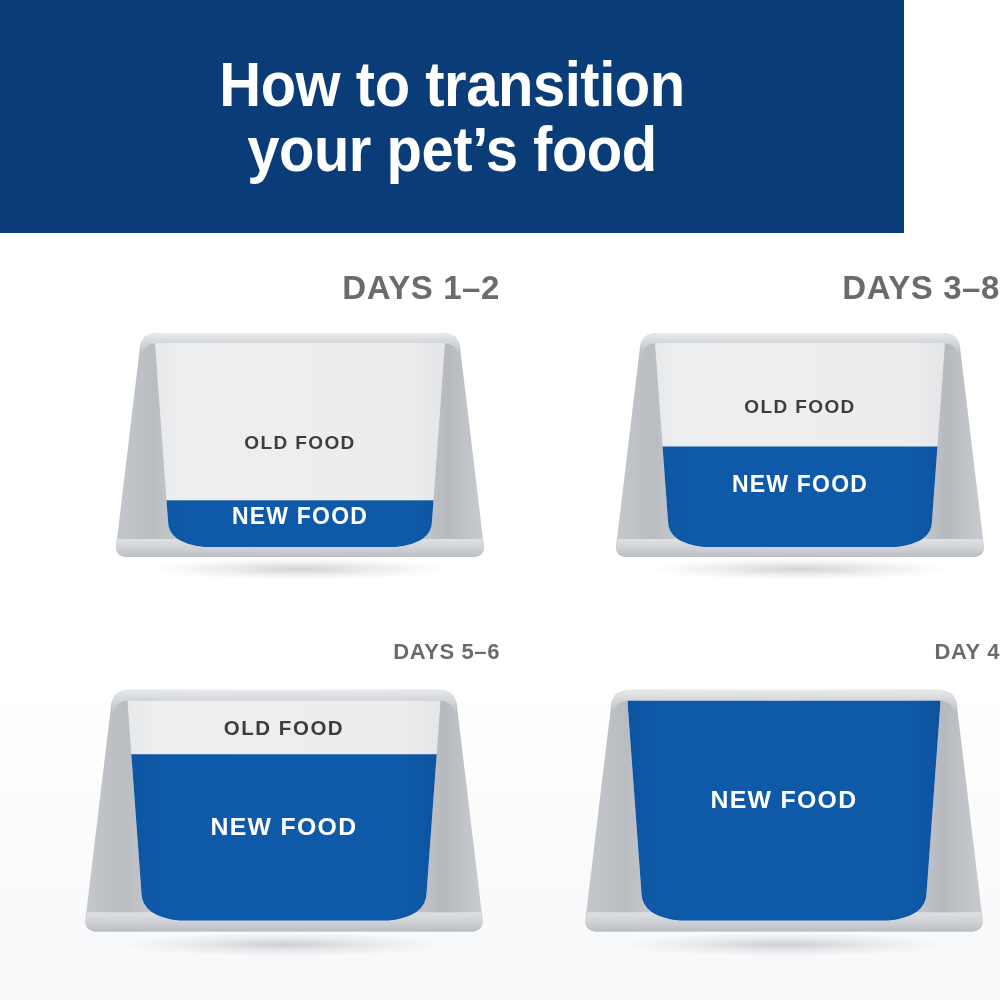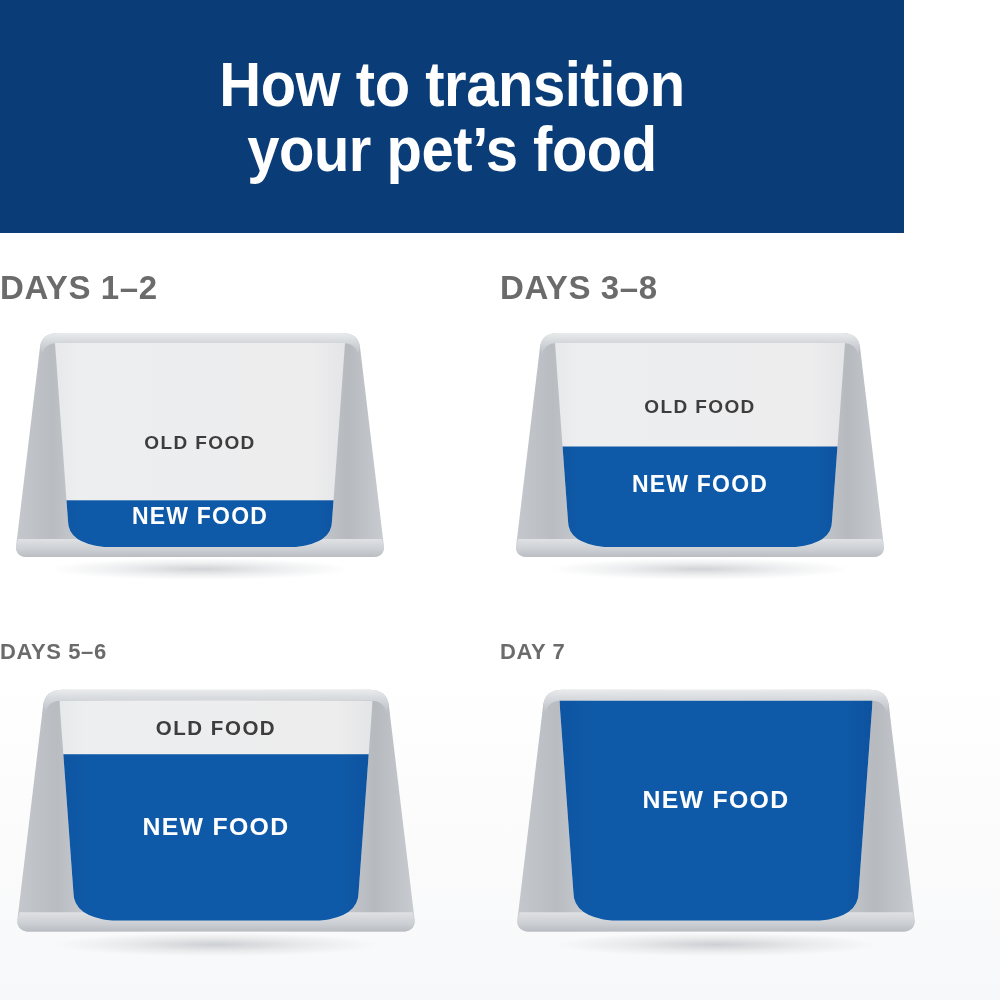--- a/index.html
+++ b/index.html
@@ -54,21 +54,21 @@
     position: absolute;
     inset: 0;
     display: grid;
     grid-template-columns: 500px 500px;
     grid-template-rows: 383px 384px;
   }
   .bowl-cell {
     position: relative;
     display: flex;
     flex-direction: column;
-    align-items: flex-start;
+    align-items: flex-end;
   }
 
   .bowl-cell.r0 { padding-top: 36px; }
   .bowl-cell.r1 { padding-top: 23px; }
 
   .bowl-heading {
     color: #6b6b6b;
     font-size: 33px;
     font-weight: bold;
     letter-spacing: 0.6px;
@@ -307,21 +307,21 @@
             <rect class="new-fill" x="40" y="67.8" width="320" height="161.3" fill="url(#bluA2)"></rect>
           </g>
 
           <text class="lbl-old" x="200" y="50">OLD FOOD</text>
           <text class="lbl-new" x="200" y="143">NEW FOOD</text>
         </svg>
       </div>
     </div>
 
     <div class="bowl-cell r1">
-      <div class="bowl-heading">DAY 7</div>
+      <div class="bowl-heading">DAY 4</div>
       <div class="bowl-svg-wrap">
         <svg class="bowl" viewBox="0 0 400 262" preserveAspectRatio="xMidYMid meet">
           <defs>
             <linearGradient id="shellA3" x1="0" y1="0" x2="1" y2="0">
               <stop offset="0" stop-color="#c4c7cb"></stop>
               <stop offset="0.10" stop-color="#b9bdc2"></stop>
               <stop offset="0.26" stop-color="#d5d8db"></stop>
               <stop offset="0.50" stop-color="#e2e4e6"></stop>
               <stop offset="0.74" stop-color="#d2d5d9"></stop>
               <stop offset="0.90" stop-color="#b6babf"></stop>

